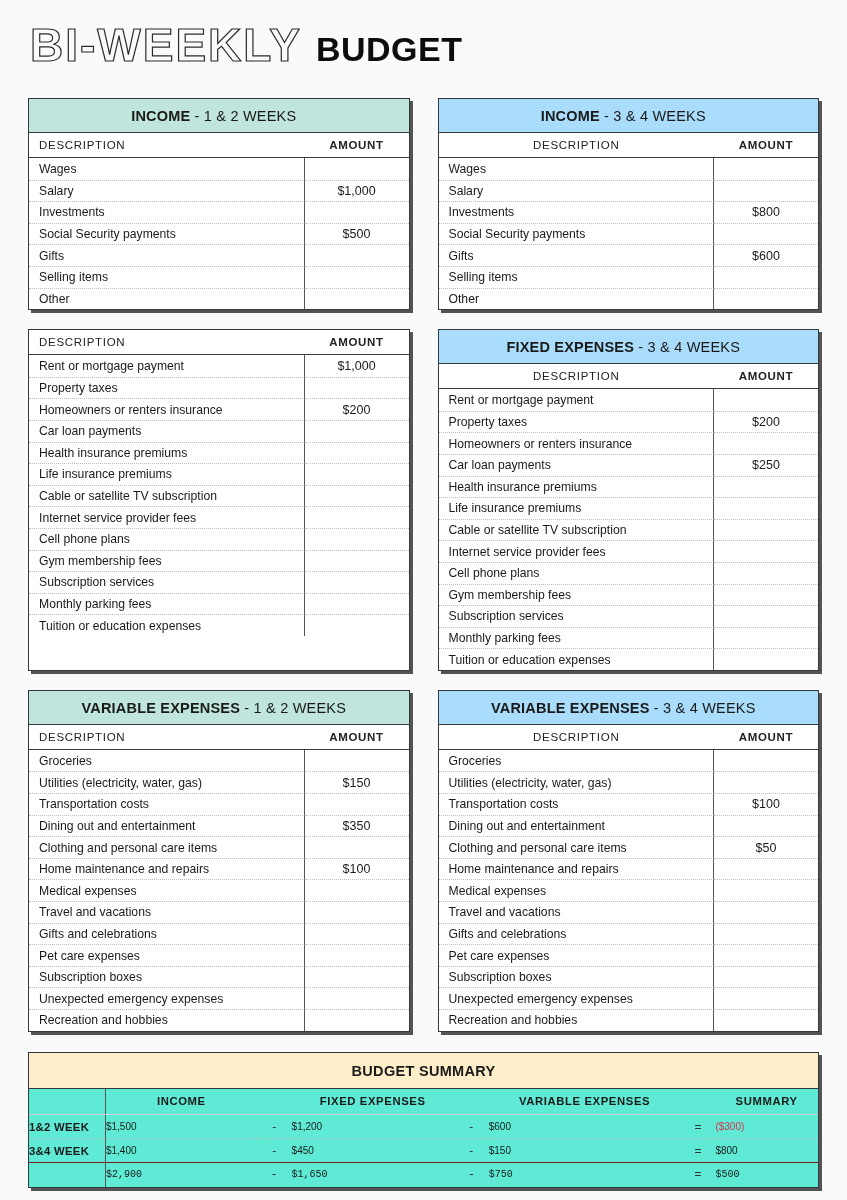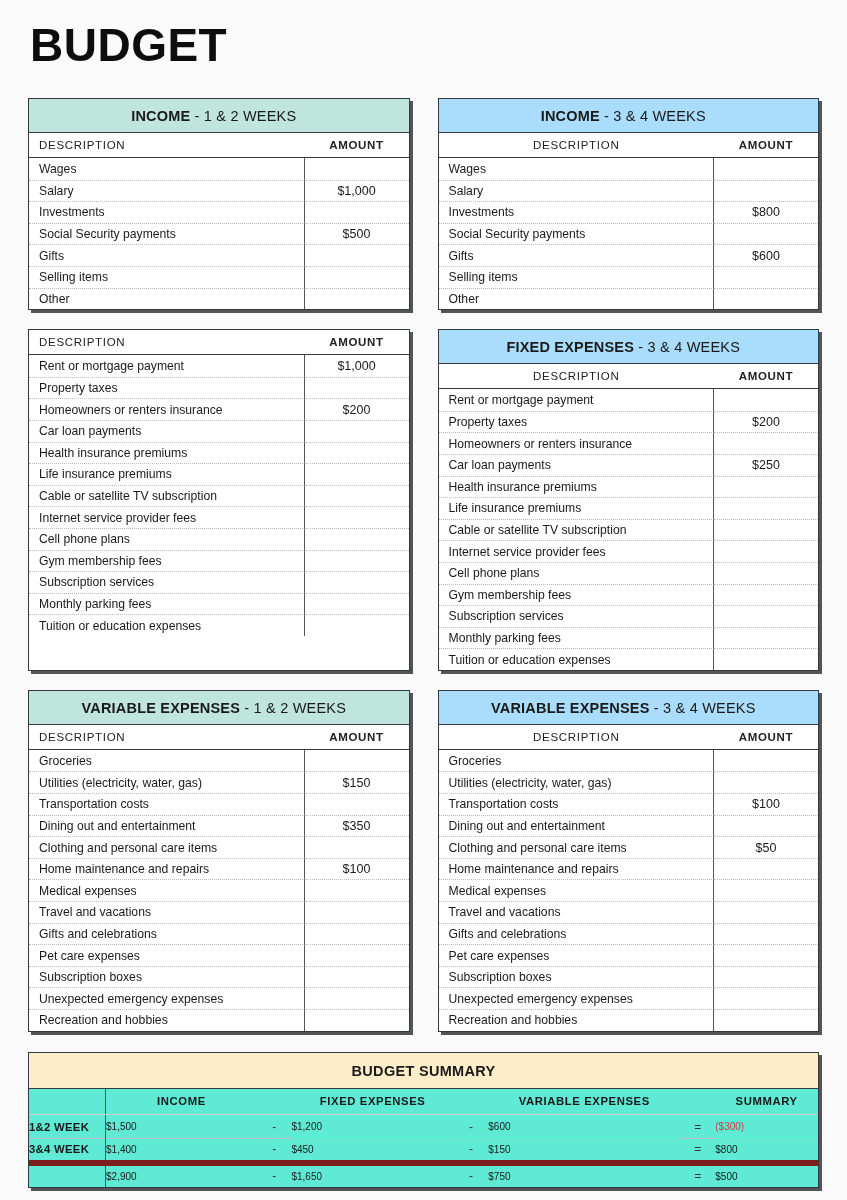--- a/index.html
+++ b/index.html
@@ -25,21 +25,21 @@
   }
   .title-outline {
     font-size: 46px;
     font-weight: 700;
     letter-spacing: 2px;
     color: transparent;
     -webkit-text-stroke: 1.2px #2b2b2b;
     line-height: 1;
   }
   .title-solid {
-    font-size: 46px;
+    font-size: 34px;
     font-weight: 700;
     letter-spacing: 0.5px;
     color: #0d0d0d;
     line-height: 1;
   }
 
   
   .grid {
     display: grid;
     grid-template-columns: 1fr 1fr;
@@ -158,34 +158,35 @@
     width: 40px;
     text-align: center;
     font-size: 12px;
     color: #333;
   }
   .sum-table td.val {
     font-size: 10px;
     height: 24px;
   }
   .r-dotted td { border-top: 1px dotted #c4c4c4; }
-  .r-solid  td { border-top: 6px solid #7f1d1d; }
+  .r-solid  td { border-top: 1px solid #7f1d1d; font-family: Liberation Mono, monospace; }
   .neg { color: #d1384a; }
 
   .c-income { width: 170px; }
   .c-fixed  { width: 180px; }
   .c-var    { width: 215px; }
   .c-sum    { width: 110px; }
 </style>
 </head>
 <body>
 
 <div class="page">
 
   <div class="title-row">
+    <span class="title-outline">BI-WEEKLY</span>
     <span class="title-solid">BUDGET</span>
   </div>
 
   <div class="grid" id="grid">
       <div class="card">
         <div class="card-head head-green"><span class="cat">INCOME</span> <span class="sep">-</span> <span class="wk">1 &amp; 2 WEEKS</span></div>
         <div class="col-head">
           <div class="desc align-left">DESCRIPTION</div>
           <div class="amt">AMOUNT</div>
         </div>

